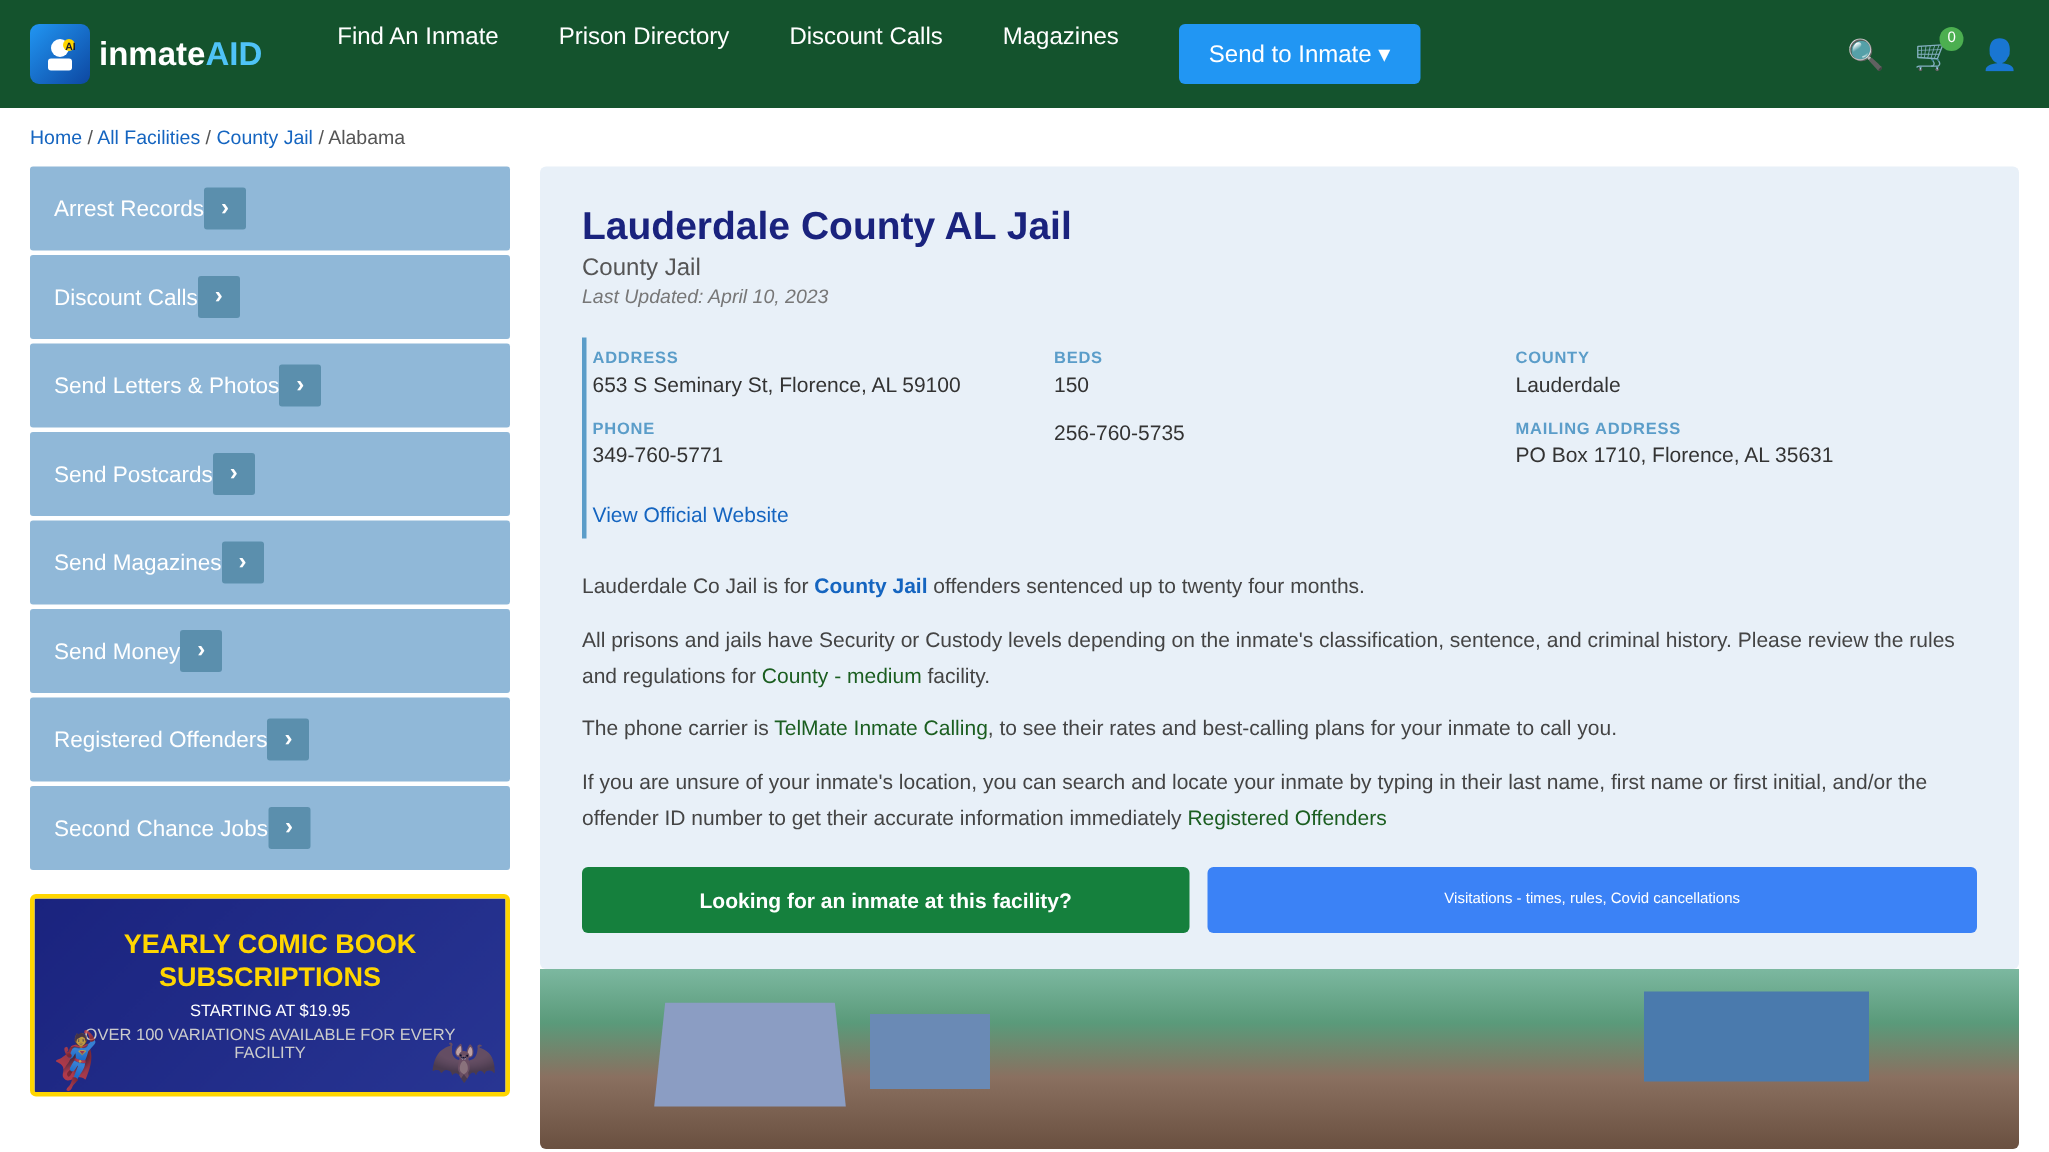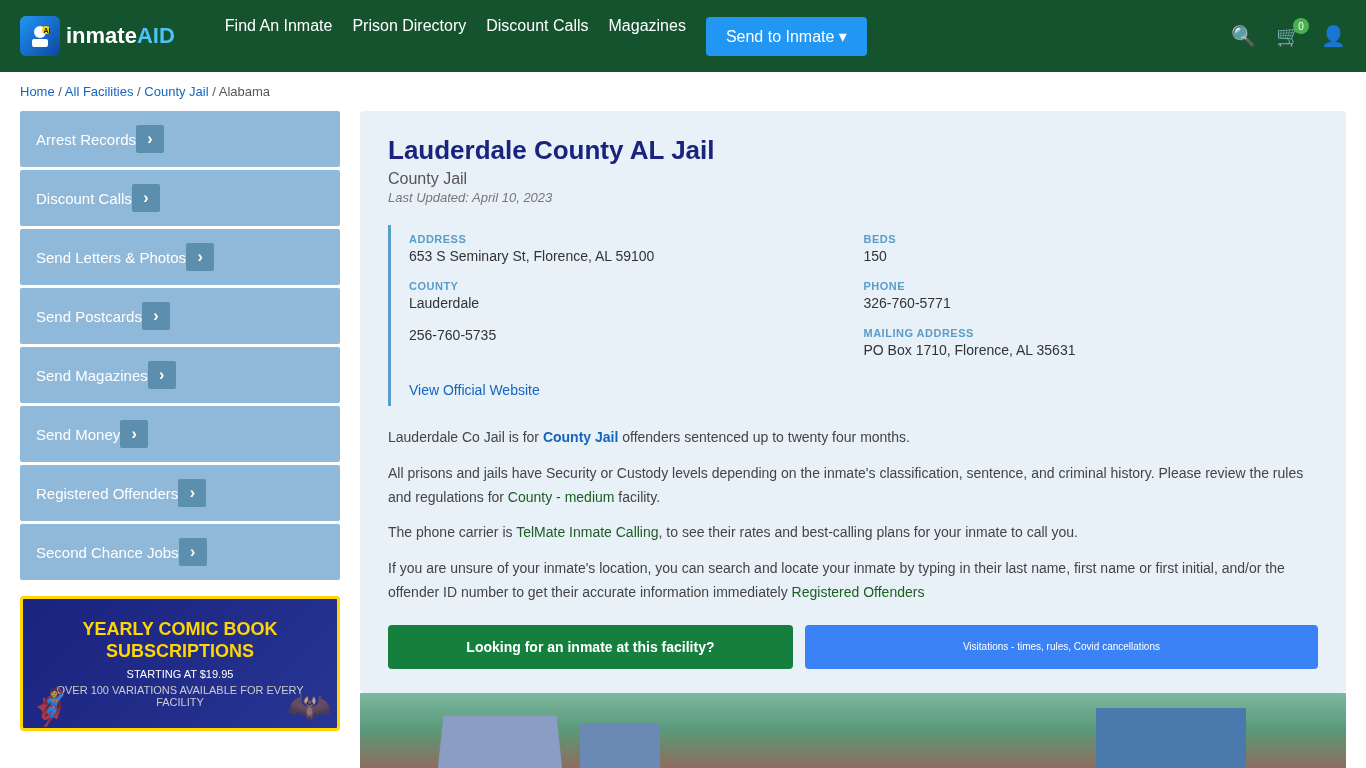--- a/index.html
+++ b/index.html
@@ -28,21 +28,21 @@
     .logo-icon {
       width: 40px; height: 40px;
       background: linear-gradient(135deg, #2196f3, #0d47a1);
       border-radius: 6px;
       display: flex; align-items: center; justify-content: center;
       margin-right: 6px;
       font-size: 18px;
     }
     .nav-links {
       display: flex;
-      gap: 20px;
+      gap: 40px;
       flex: 1;
     }
     .nav-link {
       color: #fff;
       text-decoration: none;
       font-size: 16px;
       font-weight: 500;
       white-space: nowrap;
       cursor: pointer;
     }
@@ -202,24 +202,24 @@
       margin-bottom: 2px;
     }
     .facility-updated {
       font-size: 13px;
       color: #777;
       font-style: italic;
       margin-bottom: 20px;
     }
     .info-grid {
       display: grid;
-      grid-template-columns: 1fr 1fr;
+      grid-template-columns: 1fr 1fr 1fr;
       gap: 0;
       border-left: 3px solid #5b9dc9;
-      padding-left: 18px;
+      padding-left: 4px;
       margin-bottom: 20px;
     }
     .info-cell {
       padding: 8px 10px 8px 0;
     }
     .info-label {
       font-size: 11px;
       font-weight: bold;
       color: #5b9dc9;
       text-transform: uppercase;
@@ -419,21 +419,21 @@
         <div class="info-cell">
           <div class="info-label">BEDS</div>
           <div class="info-value">150</div>
         </div>
         <div class="info-cell">
           <div class="info-label">COUNTY</div>
           <div class="info-value">Lauderdale</div>
         </div>
         <div class="info-cell">
           <div class="info-label">PHONE</div>
-          <div class="info-value">326-760-5771</div>
+          <div class="info-value">349-760-5771</div>
         </div>
         <div class="info-cell">
           <div class="info-value">256-760-5735</div>
         </div>
         <div class="info-cell">
           <div class="info-label">MAILING ADDRESS</div>
           <div class="info-value">PO Box 1710, Florence, AL 35631</div>
         </div>
         <div class="info-cell" style="grid-column:1/3;">
           <a class="official-link" href="#">View Official Website</a>

